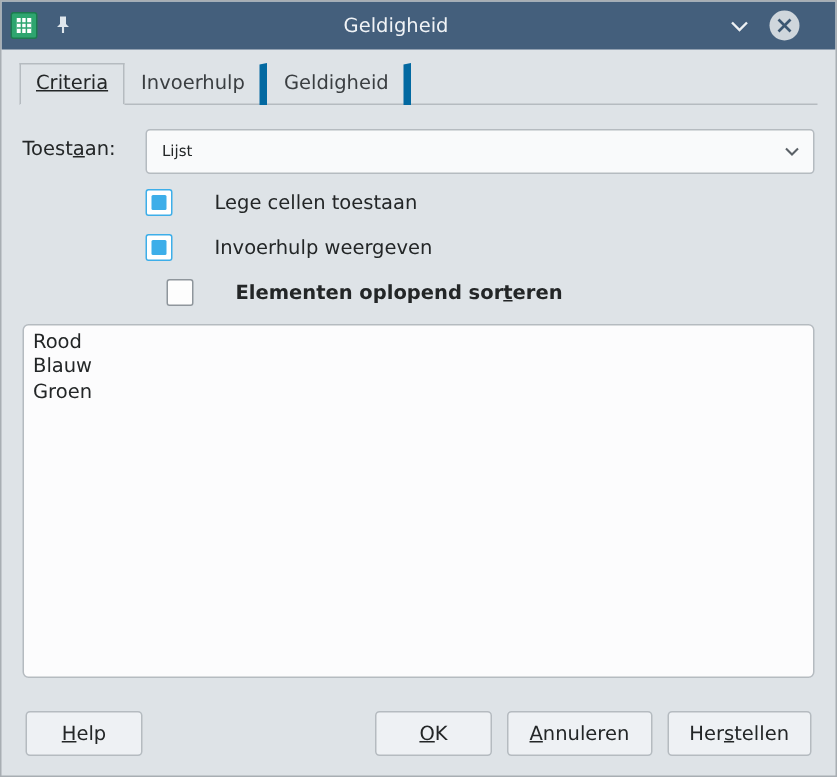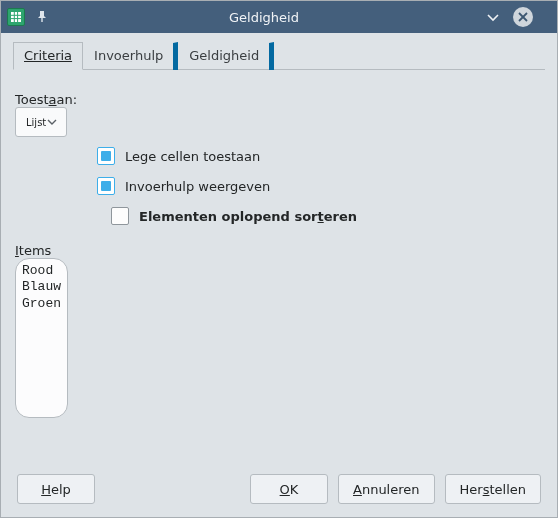--- a/index.html
+++ b/index.html
@@ -69,21 +69,21 @@
     border-bottom: 1px solid #dee3e7;
     text-decoration: underline;
   }
   .tab:not(.active) {
     border-right: 5px solid #0369a1;
     color: #3a3e41;
   }
 
   
   .form-area { padding: 16px 2px 0 2px; }
-  .row { display: flex; align-items: flex-start; margin-bottom: 10px; flex-direction: column; }
+  .row { display: flex; align-items: flex-start; margin-bottom: 10px; }
   .row .label-col {
     width: 82px;
     padding-top: 6px;
     font-size: 13px;
   }
   .row .field-col { flex: 1; }
 
   .underline-accel { text-decoration: underline; text-decoration-thickness: 1px; }
 
   
@@ -98,21 +98,21 @@
     padding: 0 8px 0 10px;
     justify-content: space-between;
   }
   .select .select-value { font-size: 10px; }
   .select .chev { display: flex; }
 
   
   .check-row {
     display: flex;
     align-items: center;
-    gap: 10px;
+    gap: 28px;
     margin: 0 0 12px 0;
   }
   .check-indent { margin-left: 82px; }
   .check-indent-2 { margin-left: 96px; font-weight: bold; }
   .cb {
     width: 18px; height: 18px;
     border: 1px solid #8f969c;
     border-radius: 2px;
     background: #fdfdfd;
     display: flex; align-items: center; justify-content: center;
@@ -121,30 +121,29 @@
     border-color: #3daee9;
     background: #fff;
   }
   .cb.checked .inner {
     width: 10px; height: 10px; background: #3daee9; border-radius: 1px;
   }
 
   
   .items-box {
     width: 100%;
-    height: 160px;
+    height: 236px;
     background: #fcfcfd;
     border: 1px solid #b5bbc0;
-    border-radius: 14px;
+    border-radius: 4px;
     padding: 4px 6px;
     font-size: 13px;
     line-height: 1.25;
     white-space: pre;
     overflow: auto;
-    font-family: Liberation Mono, monospace;
   }
 
   
   .button-bar {
     display: flex;
     align-items: center;
     gap: 10px;
     position: absolute;
     left: 17px; right: 17px; bottom: 14px;
   }
@@ -238,23 +237,20 @@
       <span>Invoerhulp weergeven</span>
     </div>
     <div class="check-row check-indent-2">
       <div class="cb"></div>
       <span>
         <span>Elementen oplopend sor</span><span class="underline-accel">t</span><span>eren</span>
       </span>
     </div>
 
     <div class="row" style="margin-top:4px;">
-      <div class="label-col">
-        <span class="underline-accel">I</span><span>tems</span>
-      </div>
       <div class="field-col">
         <div class="items-box">Rood
 Blauw
 Groen</div>
       </div>
     </div>
   </div>
 </div>
 
 <div class="button-bar">

